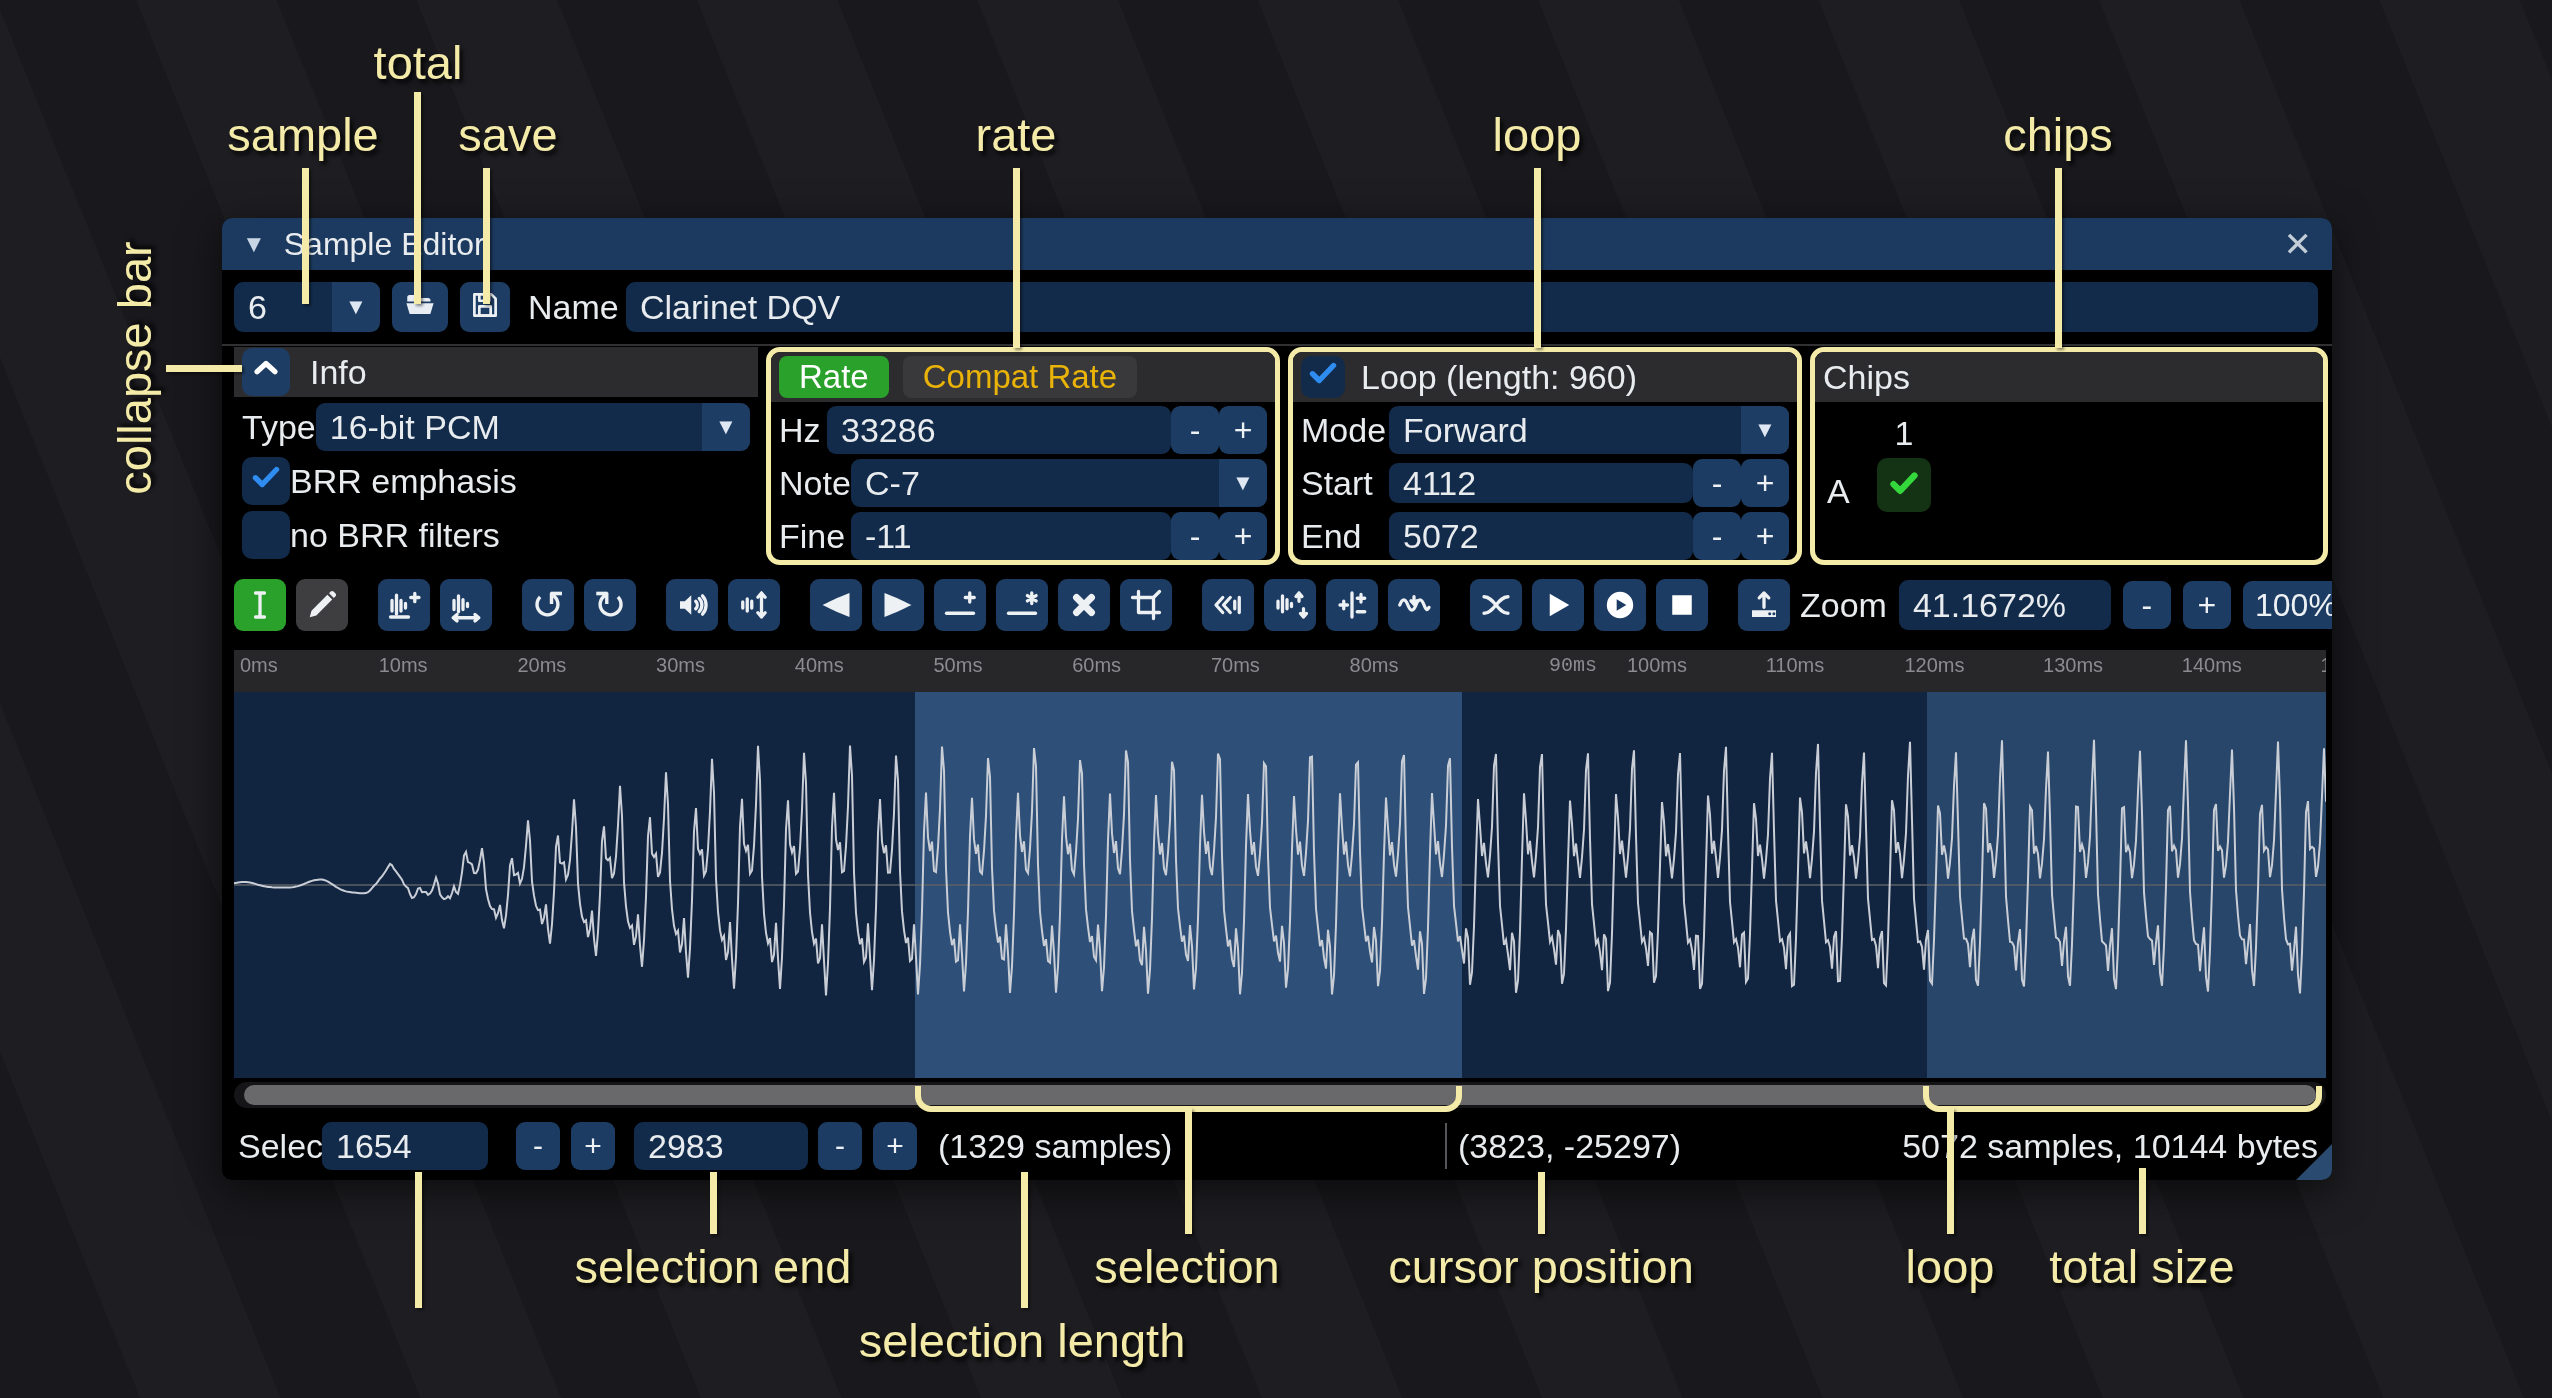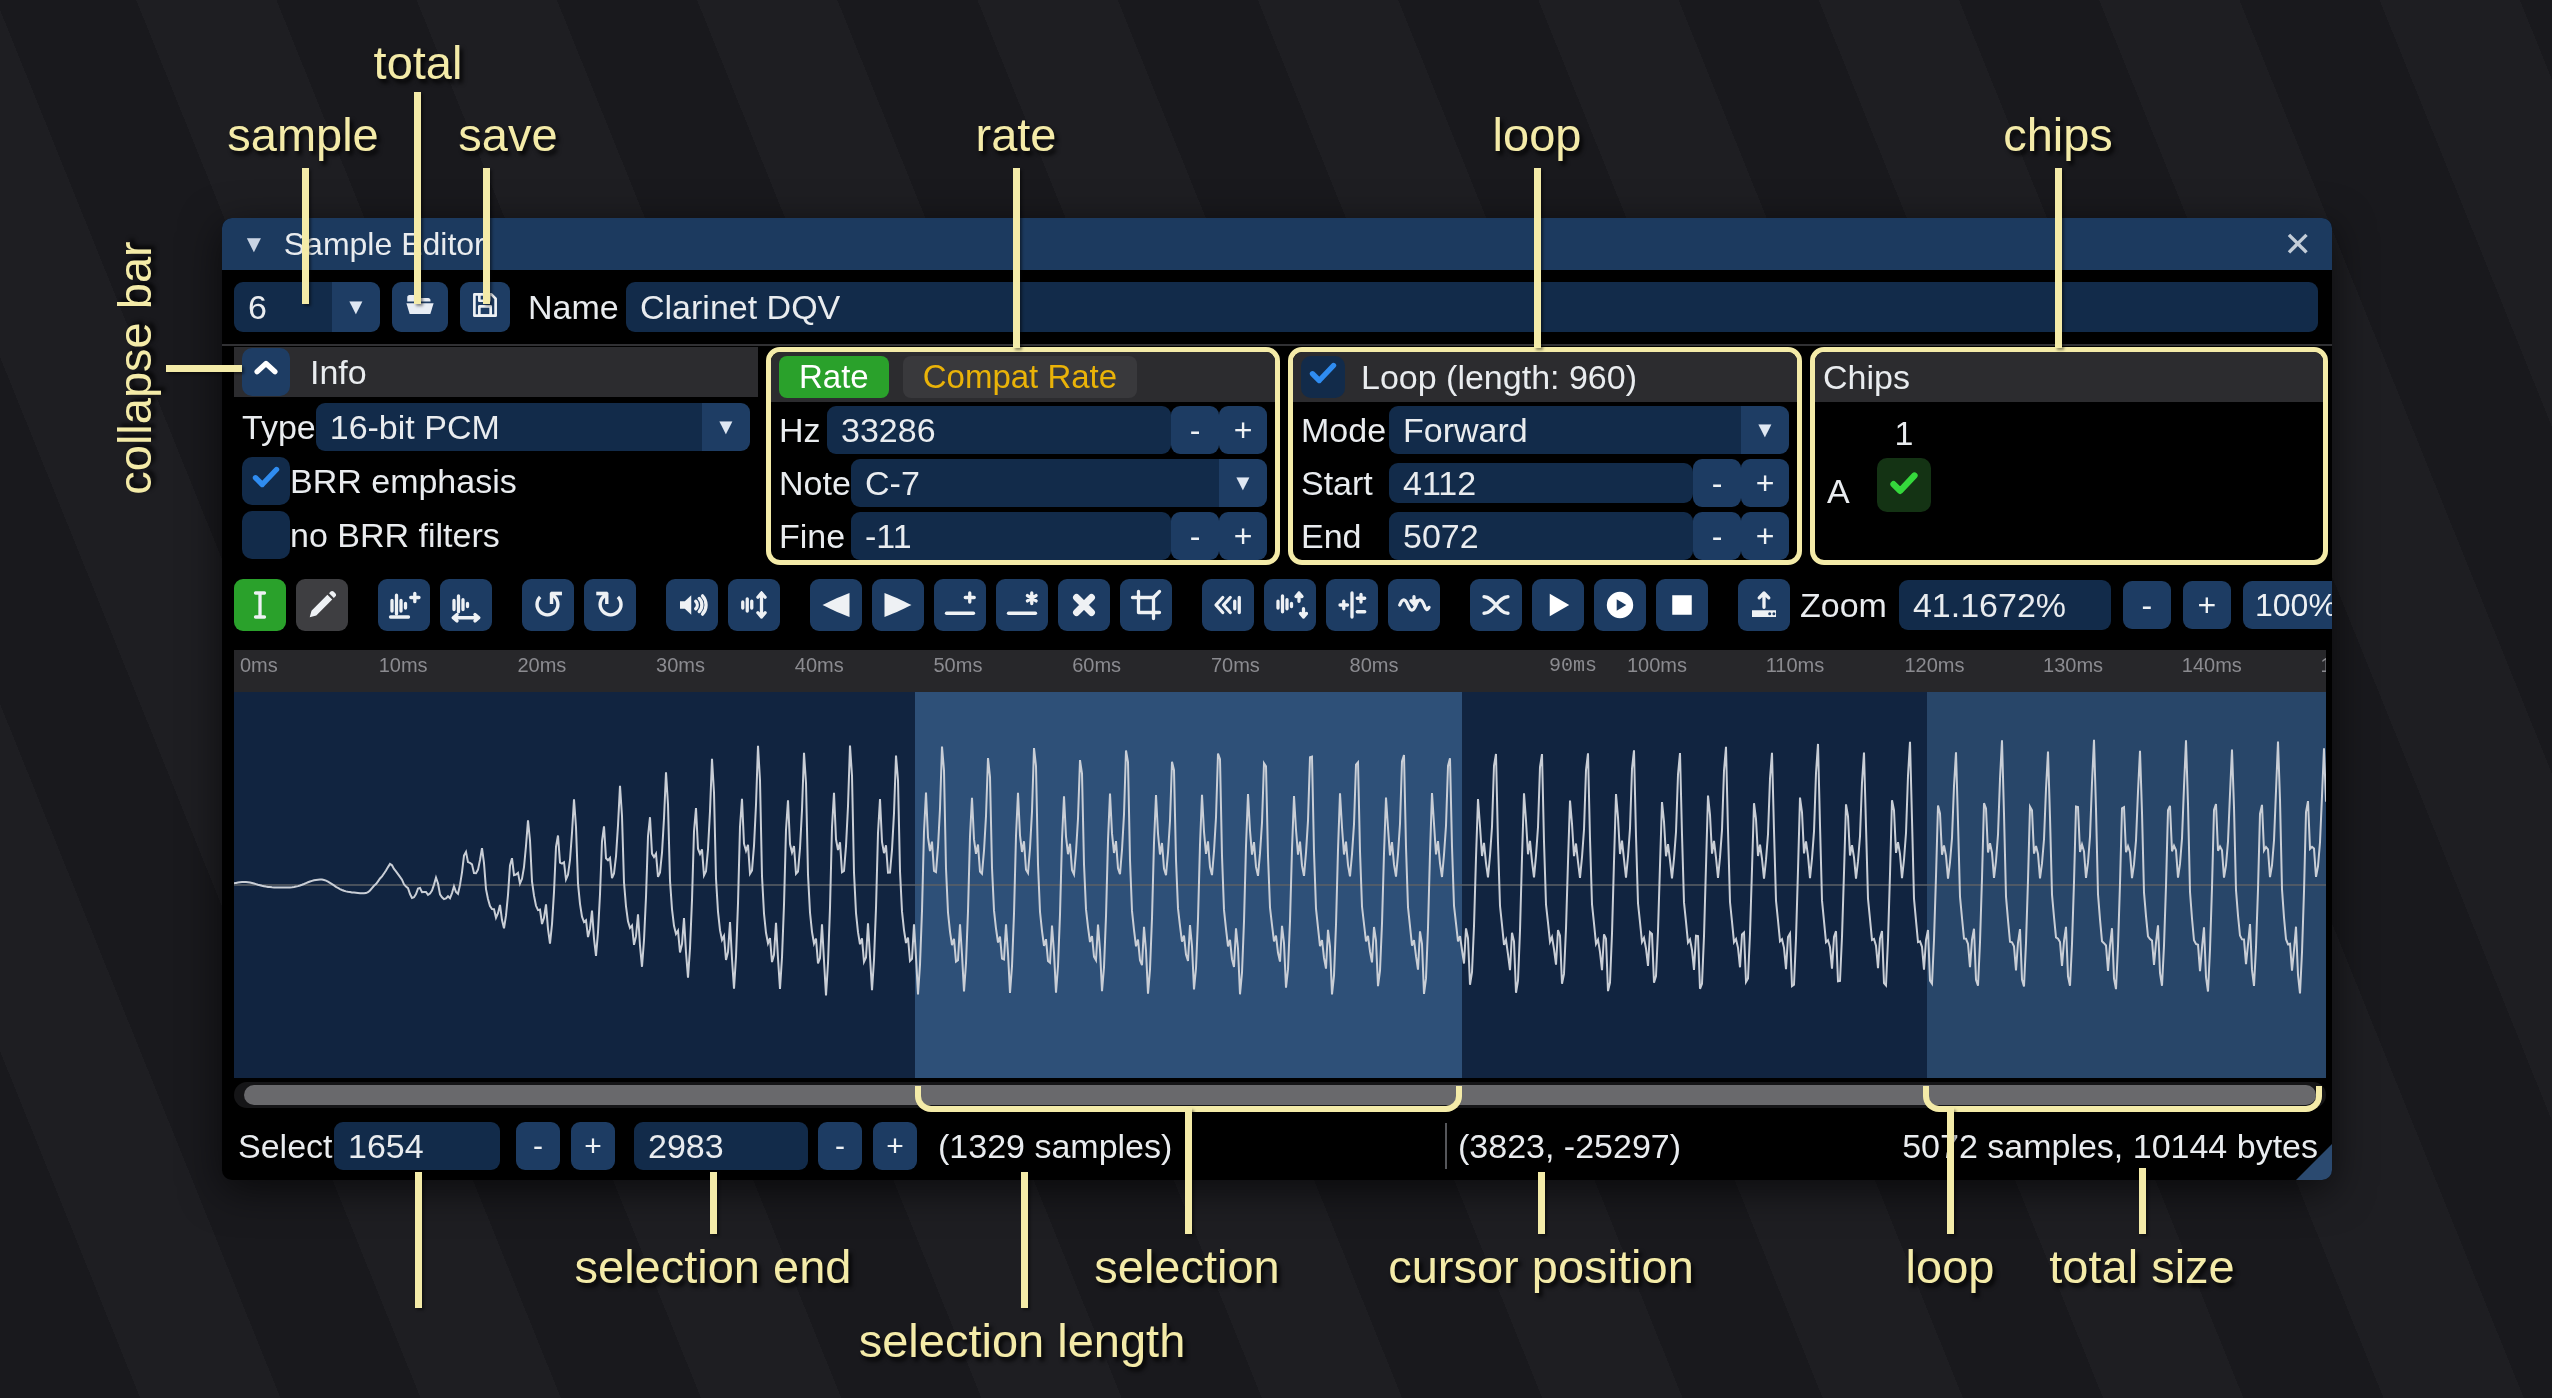--- a/index.html
+++ b/index.html
@@ -437,21 +437,21 @@
         <path d="M0 191.4 L2 190.9 L4 190.5 L6 190.2 L8 190.0 L10 189.9 L12 190.0 L14 190.2 L16 190.5 L18 191.0 L20 191.5 L22 192.1 L24 192.7 L26 193.2 L28 193.8 L30 194.2 L32 194.6 L34 194.9 L36 195.1 L38 195.3 L40 195.4 L42 195.4 L44 195.5 L46 195.5 L48 195.5 L50 195.5 L52 195.5 L54 195.5 L56 195.4 L58 195.3 L60 195.0 L62 194.6 L64 194.1 L66 193.5 L68 192.8 L70 192.0 L72 191.1 L74 190.3 L76 189.5 L78 188.9 L80 188.3 L82 188.0 L84 187.7 L86 187.5 L88 187.6 L90 188.0 L92 188.6 L94 189.6 L96 190.8 L98 192.1 L100 193.4 L102 194.8 L104 196.0 L106 197.1 L108 198.0 L110 198.8 L112 199.4 L114 199.8 L116 200.1 L118 200.4 L120 200.6 L122 200.8 L124 201.0 L126 201.2 L128 201.2 L130 201.3 L132 201.1 L134 200.2 L136 198.5 L138 196.1 L140 193.8 L142 192.1 L144 189.3 L146 186.5 L148 184.4 L150 181.5 L152 178.5 L154 175.1 L156 172.0 L158 173.3 L160 177.0 L162 179.3 L164 182.1 L166 184.9 L168 187.7 L170 192.3 L172 194.5 L174 196.1 L176 202.0 L178 205.9 L180 205.2 L182 202.1 L184 196.6 L186 195.9 L188 200.2 L190 200.0 L192 200.0 L194 202.8 L196 201.6 L198 198.6 L200 192.6 L202 185.6 L204 191.5 L206 202.3 L208 205.3 L210 207.1 L212 206.4 L214 204.3 L216 206.3 L218 201.1 L220 194.3 L222 200.0 L224 201.8 L226 192.9 L228 180.3 L230 163.6 L232 159.9 L234 170.1 L236 170.9 L238 172.4 L240 181.1 L242 181.2 L244 177.6 L246 168.0 L248 156.2 L250 171.1 L252 197.1 L254 206.9 L256 214.1 L258 217.1 L260 217.2 L262 225.8 L264 221.2 L266 212.9 L268 228.1 L270 236.3 L272 223.4 L274 202.8 L276 173.5 L278 166.2 L280 183.2 L282 182.5 L284 180.9 L286 191.6 L288 186.8 L290 175.1 L292 153.8 L294 128.4 L296 148.5 L298 189.3 L300 203.7 L302 213.8 L304 218.1 L306 217.6 L308 232.0 L310 225.8 L312 212.4 L314 237.1 L316 251.6 L318 232.1 L320 200.0 L322 154.8 L324 143.5 L326 170.6 L328 171.6 L330 170.2 L332 187.4 L334 182.8 L336 168.0 L338 140.8 L340 107.3 L342 135.0 L344 191.6 L346 211.8 L348 224.7 L350 230.0 L352 228.2 L354 245.1 L356 236.9 L358 218.5 L360 246.6 L362 263.9 L364 240.1 L366 202.3 L368 149.3 L370 134.4 L372 166.2 L374 168.3 L376 166.0 L378 186.2 L380 181.5 L382 164.3 L384 133.4 L386 93.7 L388 124.0 L390 190.3 L392 214.5 L394 229.3 L396 236.0 L398 233.5 L400 252.8 L402 244.4 L404 222.3 L406 253.7 L408 274.8 L410 248.0 L412 205.0 L414 144.2 L416 125.2 L418 161.6 L420 165.1 L422 161.7 L424 184.9 L426 180.4 L428 160.7 L430 126.2 L432 80.2 L434 112.6 L436 188.6 L438 217.1 L440 233.8 L442 242.0 L444 238.7 L446 260.4 L448 252.1 L450 226.1 L452 260.5 L454 285.7 L456 256.2 L458 208.1 L460 139.4 L462 116.0 L464 156.7 L466 161.9 L468 157.3 L470 183.4 L472 179.3 L474 157.3 L476 119.4 L478 66.9 L480 100.7 L482 186.5 L484 219.7 L486 238.2 L488 248.0 L490 243.9 L492 267.9 L494 260.0 L496 230.0 L498 267.0 L500 296.7 L502 264.6 L504 211.4 L506 134.9 L508 106.7 L510 151.7 L512 158.9 L514 152.9 L516 181.8 L518 178.4 L520 153.9 L522 112.8 L524 53.8 L526 88.5 L528 184.2 L530 221.5 L532 240.8 L534 251.3 L536 246.1 L538 270.1 L540 262.8 L542 230.7 L544 266.4 L546 297.0 L548 265.2 L550 212.7 L552 137.8 L554 108.4 L556 152.0 L558 160.5 L560 154.0 L562 181.8 L564 179.5 L566 156.2 L568 117.9 L570 60.9 L572 91.1 L574 182.7 L576 220.5 L578 239.8 L580 251.5 L582 246.5 L584 271.3 L586 266.1 L588 232.4 L590 268.8 L592 303.4 L594 271.3 L596 215.9 L598 135.3 L600 100.8 L602 147.3 L604 158.1 L606 150.2 L608 180.3 L610 179.0 L612 154.1 L614 114.3 L616 53.6 L618 83.6 L620 180.5 L622 221.0 L624 240.2 L626 252.3 L628 246.4 L630 269.9 L632 265.5 L634 231.4 L636 264.4 L638 298.2 L640 268.0 L642 216.0 L644 141.0 L646 107.1 L648 149.8 L650 161.2 L652 153.3 L654 180.7 L656 180.6 L658 157.6 L660 121.2 L662 63.5 L664 88.1 L666 179.3 L668 219.4 L670 238.1 L672 251.0 L674 245.5 L676 269.0 L678 266.9 L680 232.3 L682 265.1 L684 302.4 L686 272.8 L688 218.9 L690 139.5 L692 100.5 L694 145.3 L696 159.0 L698 149.6 L700 179.0 L702 180.1 L704 155.2 L706 116.8 L708 54.5 L710 78.6 L712 176.5 L714 220.5 L716 239.6 L718 253.2 L720 246.8 L722 269.6 L724 268.2 L726 232.3 L728 262.6 L730 299.5 L732 271.1 L734 219.3 L736 144.2 L738 105.8 L740 147.4 L742 161.8 L744 152.5 L746 179.5 L748 181.6 L750 158.7 L752 124.1 L754 66.0 L756 85.0 L758 175.8 L760 218.4 L762 236.5 L764 250.5 L766 244.7 L768 266.7 L770 267.6 L772 232.3 L774 261.4 L776 300.9 L778 274.1 L780 221.8 L782 143.9 L784 100.8 L786 143.3 L788 160.0 L790 149.2 L792 177.7 L794 181.1 L796 156.4 L798 119.6 L800 56.1 L802 74.1 L804 172.4 L806 219.8 L808 238.8 L810 253.9 L812 247.2 L814 269.1 L816 270.7 L818 233.5 L820 260.6 L822 300.7 L824 274.3 L826 222.6 L828 147.3 L830 104.4 L832 144.6 L834 162.2 L836 151.8 L838 178.1 L840 182.4 L842 159.7 L844 126.7 L846 68.1 L848 81.7 L850 172.0 L852 217.4 L854 235.1 L856 250.0 L858 244.0 L860 264.6 L862 268.2 L864 232.6 L866 257.8 L868 299.2 L870 275.3 L872 224.4 L874 148.4 L876 101.6 L878 141.4 L880 161.0 L882 149.1 L884 176.4 L886 182.1 L888 157.7 L890 122.5 L892 58.5 L894 70.2 L896 168.1 L898 218.9 L900 237.9 L902 254.3 L904 247.6 L906 268.3 L908 273.1 L910 234.8 L912 258.7 L914 301.7 L916 277.5 L918 226.0 L920 150.6 L922 103.1 L924 141.6 L926 162.5 L928 151.0 L930 176.6 L932 183.2 L934 160.6 L936 128.8 L938 69.8 L940 78.2 L942 168.1 L944 216.4 L946 233.9 L948 249.7 L950 243.6 L952 262.6 L954 268.9 L956 233.1 L958 254.4 L960 297.5 L962 276.3 L964 226.9 L966 152.8 L968 102.7 L970 139.6 L972 161.9 L974 149.3 L976 175.0 L978 183.1 L980 159.1 L982 125.5 L984 61.6 L986 67.1 L988 163.8 L990 217.9 L992 236.8 L994 254.4 L996 247.8 L998 267.2 L1000 275.0 L1002 236.3 L1004 256.5 L1006 302.3 L1008 280.7 L1010 229.4 L1012 154.1 L1014 102.0 L1016 138.4 L1018 162.6 L1020 150.2 L1022 174.9 L1024 183.9 L1026 161.4 L1028 130.7 L1030 71.3 L1032 74.4 L1034 163.9 L1036 215.5 L1038 232.8 L1040 249.5 L1042 243.5 L1044 260.8 L1046 269.6 L1048 233.9 L1050 251.2 L1052 295.7 L1054 277.4 L1056 229.3 L1058 157.2 L1060 104.1 L1062 137.7 L1064 162.7 L1066 149.7 L1068 173.7 L1070 183.9 L1072 160.6 L1074 128.6 L1076 65.3 L1078 64.7 L1080 159.4 L1082 216.7 L1084 235.6 L1086 254.2 L1088 248.0 L1090 265.9 L1092 276.6 L1094 237.8 L1096 254.3 L1098 302.4 L1100 283.7 L1102 232.7 L1104 157.7 L1106 101.3 L1108 135.2 L1110 162.5 L1112 149.6 L1114 173.1 L1116 184.4 L1118 162.1 L1120 132.3 L1122 72.6 L1124 70.3 L1126 159.3 L1128 214.5 L1130 232.0 L1132 249.4 L1134 243.8 L1136 259.4 L1138 270.4 L1140 235.0 L1142 248.4 L1144 294.1 L1146 278.7 L1148 231.6 L1150 161.5 L1152 105.6 L1154 135.9 L1156 163.4 L1158 150.2 L1160 172.4 L1162 184.7 L1164 162.1 L1166 131.7 L1168 69.4 L1170 63.0 L1172 155.1 L1174 215.3 L1176 234.2 L1178 253.7 L1180 248.0 L1182 264.2 L1184 277.6 L1186 239.3 L1188 251.8 L1190 301.9 L1192 286.4 L1194 235.8 L1196 161.5 L1198 101.0 L1200 131.8 L1202 162.4 L1204 149.1 L1206 171.3 L1208 185.0 L1210 162.8 L1212 133.7 L1214 73.9 L1216 66.2 L1218 154.5 L1220 213.6 L1222 231.3 L1224 249.5 L1226 244.2 L1228 258.2 L1230 271.5 L1232 236.4 L1234 246.0 L1236 292.8 L1238 280.2 L1240 234.0 L1242 165.6 L1244 107.1 L1246 134.0 L1248 164.0 L1250 150.8 L1252 171.1 L1254 185.4 L1256 163.7 L1258 134.7 L1260 73.8 L1262 61.9 L1264 150.9 L1266 213.8 L1268 232.8 L1270 252.9 L1272 247.9 L1274 262.3 L1276 278.2 L1278 240.8 L1280 249.3 L1282 300.8 L1284 288.7 L1286 238.8 L1288 165.5 L1290 101.2 L1292 128.6 L1294 162.3 L1296 148.8 L1298 169.3 L1300 185.4 L1302 163.6 L1304 135.1 L1306 75.2 L1308 62.1 L1310 149.4 L1312 212.5 L1314 230.7 L1316 249.7 L1318 245.0 L1320 257.2 L1322 272.6 L1324 238.1 L1326 243.8 L1328 291.7 L1330 281.9 L1332 236.5 L1334 169.6 L1336 108.6 L1338 131.9 L1340 164.2 L1342 151.5 L1344 169.8 L1346 185.9 L1348 165.2 L1350 137.5 L1352 78.2 L1354 61.3 L1356 146.7 L1358 212.2 L1360 231.3 L1362 251.8 L1364 247.7 L1366 260.2 L1368 278.2 L1370 242.3 L1372 246.7 L1374 299.1 L1376 290.5 L1378 241.6 L1380 169.6 L1382 102.1 L1384 125.6 L1386 162.0 L1388 148.7 L1390 167.4 L1392 185.7 L1394 164.5 L1396 136.5 L1398 76.8 L1400 58.3 L1402 144.1 L1404 211.3 L1406 230.2 L1408 250.0 L1410 245.9 L1412 256.5 L1414 273.9 L1416 240.2 L1418 242.0 L1420 290.8 L1422 284.0 L1424 239.0 L1426 173.4 L1428 110.0 L1430 129.6 L1432 164.3 L1434 152.1 L1436 168.4 L1438 186.3 L1440 166.6 L1442 140.0 L1444 82.6 L1446 61.0 L1448 142.5 L1450 210.4 L1452 229.8 L1454 250.6 L1456 247.5 L1458 258.0 L1460 277.9 L1462 243.7 L1464 244.0 L1466 296.8 L1468 291.9 L1470 244.1 L1472 173.8 L1474 103.5 L1476 122.8 L1478 161.7 L1480 148.9 L1482 165.6 L1484 185.9 L1486 165.4 L1488 137.9 L1490 78.7 L1492 54.8 L1494 138.5 L1496 210.0 L1498 229.7 L1500 250.2 L1502 247.0 L1504 255.9 L1506 275.3 L1508 242.5 L1510 240.5 L1512 290.0 L1514 286.4 L1516 241.8 L1518 177.1 L1520 111.2 L1522 127.1 L1524 164.0 L1526 152.6 L1528 166.9 L1530 186.6 L1532 167.9 L1534 142.3 L1536 86.7 L1538 60.8 L1540 138.4 L1542 208.6 L1544 228.5 L1546 249.2 L1548 247.2 L1550 255.8 L1552 277.2 L1554 245.0 L1556 241.5 L1558 294.1 L1560 292.8 L1562 246.4 L1564 178.0 L1566 105.6 L1568 120.3 L1570 161.4 L1572 149.4 L1574 163.8 L1576 186.1 L1578 166.5 L1580 139.4 L1582 81.0 L1584 51.9 L1586 132.9 L1588 208.4 L1590 229.2 L1592 250.2 L1594 248.1 L1596 255.3 L1598 276.6 L1600 245.0 L1602 239.2 L1604 289.3 L1606 289.0 L1608 244.7 L1610 180.8 L1612 112.4 L1614 124.4 L1616 163.5 L1618 153.1 L1620 165.4 L1622 186.7 L1624 169.2 L1626 144.3 L1628 90.6 L1630 60.6 L1632 134.2 L1634 206.7 L1636 227.2 L1638 247.9 L1640 247.0 L1642 253.7 L1644 276.2 L1646 246.3 L1648 239.1 L1650 291.0 L1652 293.4 L1654 248.4 L1656 182.1 L1658 108.2 L1660 118.2 L1662 160.9 L1664 150.2 L1666 162.2 L1668 186.1 L1670 167.7 L1672 141.0 L1674 83.8 L1676 49.7 L1678 127.4 L1680 206.6 L1682 228.7 L1684 250.1 L1686 249.3 L1688 254.8 L1690 277.7 L1692 247.8 L1694 238.0 L1696 288.6 L1698 291.7 L1700 247.7 L1702 184.5 L1704 113.6 L1706 121.5 L1708 162.7 L1710 153.5 L1712 163.7 L1714 186.6 L1716 170.3 L1718 146.0 L1720 94.0 L1722 60.2 L1724 129.8 L1726 204.7 L1728 226.0 L1730 246.6 L1732 246.8 L1734 251.8 L1736 275.1 L1738 247.7 L1740 236.8 L1742 287.7 L1744 293.7 L1746 250.2 L1748 186.2 L1750 111.2 L1752 116.5 L1754 160.5 L1756 151.2 L1758 160.7 L1760 186.0 L1762 169.0 L1764 142.7 L1766 87.1 L1768 48.4 L1770 122.0 L1772 204.6 L1774 228.0 L1776 249.8 L1778 250.3 L1780 254.2 L1782 278.5 L1784 250.5 L1786 237.1 L1788 287.7 L1790 294.5 L1792 250.9 L1794 188.2 L1796 114.8 L1798 118.4 L1800 161.6 L1802 153.9 L1804 162.0 L1806 186.4 L1808 171.4 L1810 147.3 L1812 97.0 L1814 59.6 L1816 125.2 L1818 202.6 L1820 225.0 L1822 245.4 L1824 246.8 L1826 250.0 L1828 274.0 L1830 249.1 L1832 234.9 L1834 284.3 L1836 293.8 L1838 251.9 L1840 190.1 L1842 114.6 L1844 115.1 L1846 159.9 L1848 152.4 L1850 159.4 L1852 185.9 L1854 170.4 L1856 144.6 L1858 90.8 L1860 47.9 L1862 116.8 L1864 202.3 L1866 227.3 L1868 249.2 L1870 251.2 L1872 253.5 L1874 279.0 L1876 253.3 L1878 236.2 L1880 286.5 L1882 297.1 L1884 254.1 L1886 191.9 L1888 116.3 L1890 115.2 L1892 160.3 L1894 154.2 L1896 160.2 L1898 186.1 L1900 172.4 L1902 148.5 L1904 99.6 L1906 58.7 L1908 120.4 L1910 200.4 L1912 224.2 L1914 244.4 L1916 247.0 L1918 248.6 L1920 273.0 L1922 250.6 L1924 233.3 L1926 281.0 L1928 293.8 L1930 253.6 L1932 193.8 L1934 118.2 L1936 113.9 L1938 159.3 L1940 153.7 L1942 158.3 L1944 185.6 L1946 171.9 L1948 146.4 L1950 94.8 L1952 48.4 L1954 112.0 L1956 199.8 L1958 226.5 L1960 248.3 L1962 251.9 L1964 252.7 L1966 279.1 L1968 255.9 L1970 235.4 L1972 285.0 L1974 299.5 L1976 257.3 L1978 195.7 L1980 118.0 L1982 112.1 L1984 158.7 L1986 154.5 L1988 158.4 L1990 185.6 L1992 173.3 L1994 149.4 L1996 102.0 L1998 57.6 L2000 115.2 L2002 198.1 L2004 223.5 L2006 243.5 L2008 247.4 L2010 247.5 L2012 272.1 L2014 252.3 L2016 232.0 L2018 277.9 L2020 293.9 L2022 255.2 L2024 197.4 L2026 121.8 L2028 112.9 L2030 158.5 L2032 155.0 L2034 157.4 L2036 185.2 L2038 173.3 L2040 148.4 L2042 99.0 L2044 49.6 L2046 107.5 L2048 197.1 L2050 225.5 L2052 247.2 L2054 252.3 L2056 251.7 L2058 278.6 L2060 258.4 L2062 234.7 L2064 283.0 L2066 301.4 L2068 260.3 L2070 199.5 L2072 120.1 L2074 109.1 L2076 156.9 L2078 154.9 L2080 156.6 L2082 184.9 L2084 174.3 L2086 150.3 L2088 104.1 L2090 56.3 L2092 109.8" stroke="#c9ced6" stroke-width="2" fill="none"></path>
       </svg>
   </div>
 
   <div class="scroll">
     <div class="thumb"></div>
   </div>
 
   <div class="status">
     <span class="stext" style="left:16px">Select:</span>
-    <div class="fld sfld" style="left:112px;width:166px">1654</div>
+    <div class="fld sfld" style="left:100px;width:166px">1654</div>
     <div class="sbtn ssbtn" style="left:294px;position:absolute">-</div>
     <div class="sbtn ssbtn" style="left:349px;position:absolute">+</div>
     <div class="fld sfld" style="left:412px;width:174px">2983</div>
     <div class="sbtn ssbtn" style="left:596px;position:absolute">-</div>
     <div class="sbtn ssbtn" style="left:651px;position:absolute">+</div>
     <span class="stext" style="left:716px">(1329 samples)</span>
     <div class="ssep" style="left:1223px"></div>
     <span class="stext" style="left:1236px">(3823, -25297)</span>
     <div class="ssep" style="left:1728px"></div>
     <span class="stext" style="right:14px">5072 samples, 10144 bytes</span>

